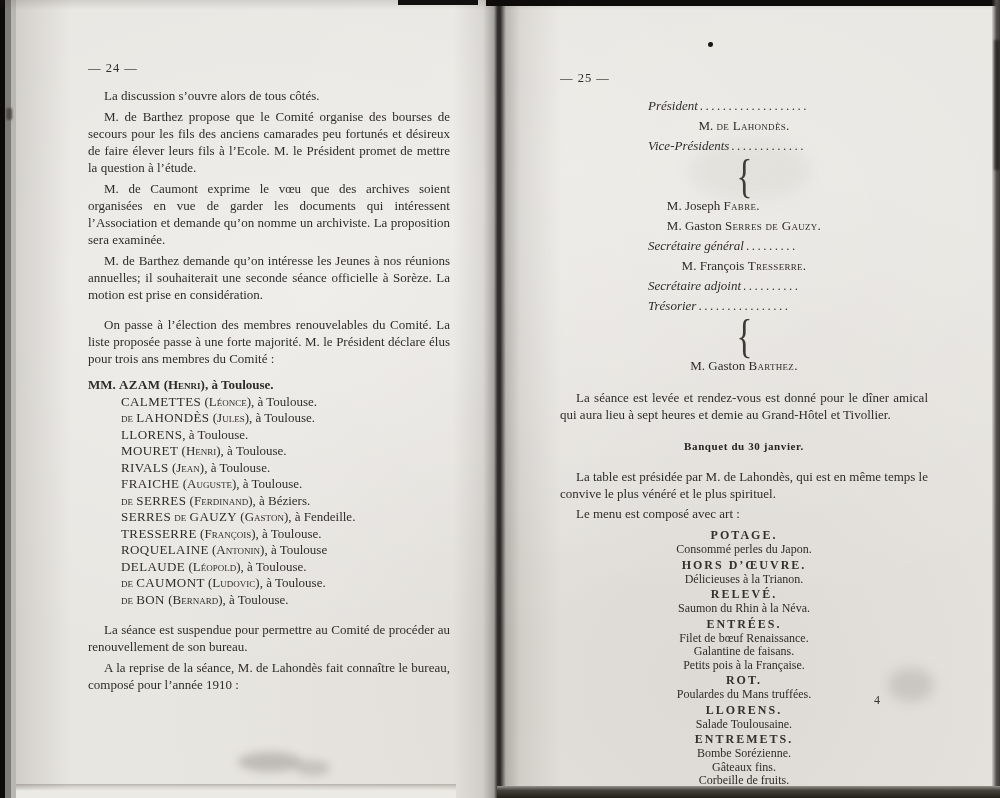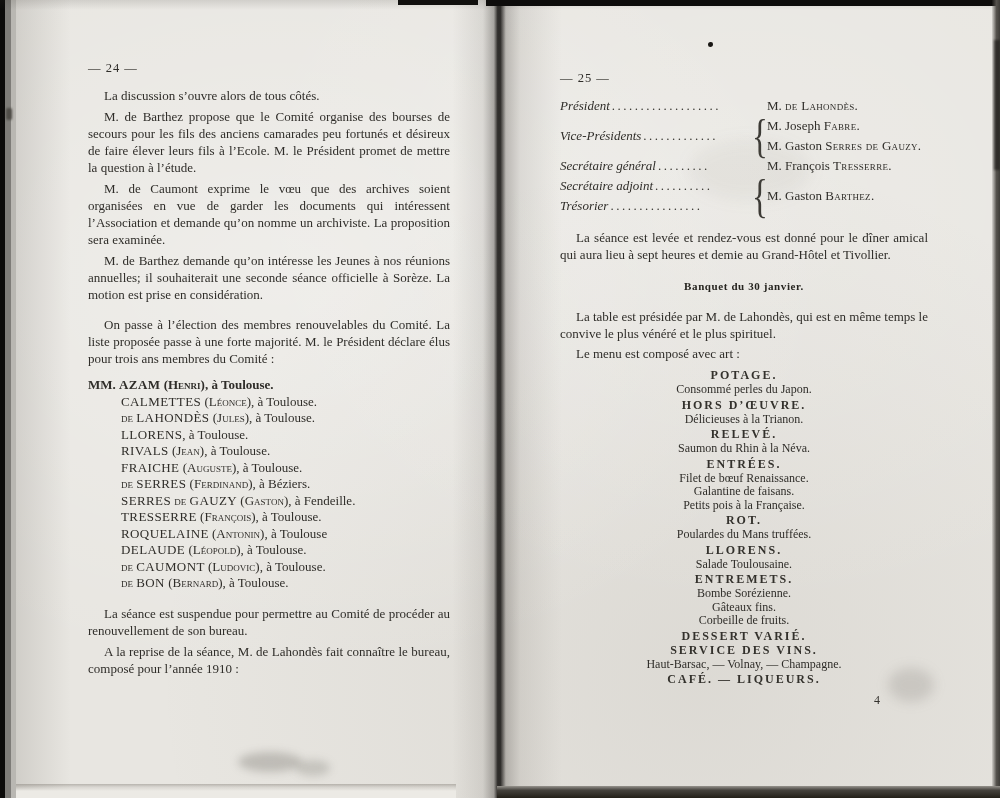--- a/index.html
+++ b/index.html
@@ -59,21 +59,21 @@
 
   .member-list{margin:10px 0 0;}
   .member-row{line-height:16.5px;white-space:nowrap;padding-left:33px;}
   .member-row.first{padding-left:0;font-weight:bold;}
   .caps{letter-spacing:0.4px;}
   .psc{font-variant:small-caps;}
   .gsc{font-variant:small-caps;}
 
   
   .bureau{margin-top:8px;}
-  .bureau-row{display:flex;align-items:center;}
+  .bureau-row{display:flex;align-items:center;flex-direction:column;}
   .bl-col{width:192px;display:flex;flex-direction:column;justify-content:center;}
   .bl-line{display:flex;align-items:baseline;line-height:20px;overflow:hidden;}
   .bl-text{font-style:italic;white-space:nowrap;}
   .bl-dots{flex:1;white-space:nowrap;overflow:hidden;letter-spacing:2.5px;margin-left:2px;color:#3a3833;}
   .brace{width:15px;text-align:center;font-size:33px;line-height:40px;font-weight:400;color:#3c3a35;
     transform:scaleY(1.42);transform-origin:center;}
   .brace-spacer{width:15px;}
   .bn-col{display:flex;flex-direction:column;justify-content:center;}
   .bn-line{line-height:20px;white-space:nowrap;}
   .fam{font-variant:small-caps;letter-spacing:0.3px;}
@@ -99,20 +99,21 @@
     <p class="para first">La discussion s’ouvre alors de tous côtés.</p>
     <p class="para">M. de Barthez propose que le Comité organise des bourses de secours pour les fils des anciens camarades peu fortunés et désireux de faire élever leurs fils à l’Ecole. M. le Président promet de mettre la question à l’étude.</p>
     <p class="para">M. de Caumont exprime le vœu que des archives soient organisées en vue de garder les documents qui intéressent l’Association et demande qu’on nomme un archiviste. La proposition sera examinée.</p>
     <p class="para">M. de Barthez demande qu’on intéresse les Jeunes à nos réunions annuelles; il souhaiterait une seconde séance officielle à Sorèze. La motion est prise en considération.</p>
     <p class="para gap">On passe à l’élection des membres renouvelables du Comité. La liste proposée passe à une forte majorité. M. le Président déclare élus pour trois ans membres du Comité :</p>
     <div class="member-list">
         <div class="member-row first"><span>MM. </span><span class="caps">AZAM</span> <span class="gsc">(Henri)</span><span>, à Toulouse.</span></div>
         <div class="member-row"><span class="caps">CALMETTES</span> <span class="gsc">(Léonce)</span><span>, à Toulouse.</span></div>
         <div class="member-row"><span class="psc">de</span> <span class="caps">LAHONDÈS</span> <span class="gsc">(Jules)</span><span>, à Toulouse.</span></div>
         <div class="member-row"><span class="caps">LLORENS</span><span>, à Toulouse.</span></div>
+        <div class="member-row"><span class="caps">MOURET</span> <span class="gsc">(Henri)</span><span>, à Toulouse.</span></div>
         <div class="member-row"><span class="caps">RIVALS</span> <span class="gsc">(Jean)</span><span>, à Toulouse.</span></div>
         <div class="member-row"><span class="caps">FRAICHE</span> <span class="gsc">(Auguste)</span><span>, à Toulouse.</span></div>
         <div class="member-row"><span class="psc">de</span> <span class="caps">SERRES</span> <span class="gsc">(Ferdinand)</span><span>, à Béziers.</span></div>
         <div class="member-row"><span class="caps">SERRES</span> <span class="psc">de</span> <span class="caps">GAUZY</span> <span class="gsc">(Gaston)</span><span>, à Fendeille.</span></div>
         <div class="member-row"><span class="caps">TRESSERRE</span> <span class="gsc">(François)</span><span>, à Toulouse.</span></div>
         <div class="member-row"><span class="caps">ROQUELAINE</span> <span class="gsc">(Antonin)</span><span>, à Toulouse</span></div>
         <div class="member-row"><span class="caps">DELAUDE</span> <span class="gsc">(Léopold)</span><span>, à Toulouse.</span></div>
         <div class="member-row"><span class="psc">de</span> <span class="caps">CAUMONT</span> <span class="gsc">(Ludovic)</span><span>, à Toulouse.</span></div>
         <div class="member-row"><span class="psc">de</span> <span class="caps">BON</span> <span class="gsc">(Bernard)</span><span>, à Toulouse.</span></div>
       </div>

